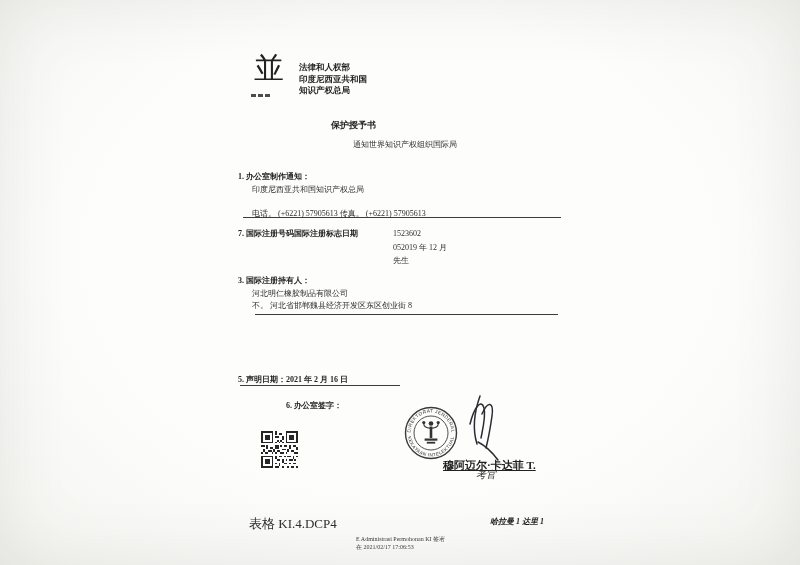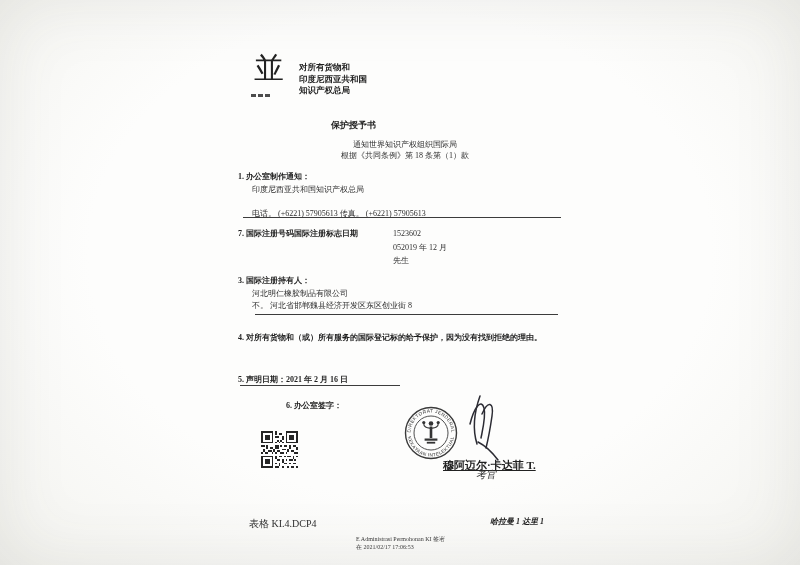--- a/index.html
+++ b/index.html
@@ -14,21 +14,21 @@
     background: radial-gradient(ellipse at 50% 45%, #fdfdfc 55%, #f3f3ef 100%);
     box-shadow: inset 0 0 70px rgba(80,80,70,0.10);
     color: #2e2e2e;
   }
   .abs { position: absolute; white-space: nowrap; }
   .b { font-weight: bold; color: #1e1e1e; }
   .i { font-style: italic; }
   .t8  { font-size: 8px;   line-height: 10px; }
   .t85 { font-size: 8.5px; line-height: 10px; }
   .t9  { font-size: 9px;   line-height: 11px; }
-  .t7  { font-size: 10px;   line-height: 9px; }
+  .t7  { font-size: 13px;   line-height: 9px; }
   .t6  { font-size: 6px;   line-height: 8px;  color: #3a3a3a; }
   .logo-glyph {
     font-size: 30px; line-height: 32px; font-weight: normal; color: #222;
     font-family: "Liberation Serif", serif;
   }
   .logo-caption { display: flex; gap: 2px; }
   .logo-caption i { display: block; width: 5px; height: 3px; background: #4c4c4c; }
   .ministry div { line-height: 11.6px; }
   .notice { text-align: center; line-height: 11.4px; }
   .hrule { height: 1px; background: #3c3c3c; }
@@ -43,48 +43,46 @@
 <div class="scan">
 
   <div class="abs logo-glyph" style="left:254px; top:52px;">並</div>
   <div class="abs logo-caption" style="left:251px; top:94px;">
     <i></i>
       <i></i>
       <i></i>
   </div>
 
   <div class="abs ministry t85 b" style="left:299px; top:62px;">
-    <div>对所有货物和</div>
+    <div>法律和人权部</div>
     <div>印度尼西亚共和国</div>
     <div>知识产权总局</div>
   </div>
 
   <div class="abs t9 b" style="left:331px; top:120px;">保护授予书</div>
 
   <div class="abs notice t8" style="left:235px; top:139px; width:340px;">
     <div>通知世界知识产权组织国际局</div>
-    <div>根据《共同条例》第 18 条第（1）款</div>
   </div>
 
   <div class="abs t8 b" style="left:238px; top:172px;">1.  办公室制作通知：</div>
   <div class="abs t8" style="left:252px; top:185px;">印度尼西亚共和国知识产权总局</div>
   <div class="abs t8" style="left:252px; top:209px;">电话。  (+6221) 57905613 传真。  (+6221) 57905613</div>
   <div class="abs hrule" style="left:243px; top:217px; width:318px;"></div>
 
   <div class="abs t8 b" style="left:238px; top:229px;">7. 国际注册号码国际注册标志日期</div>
   <div class="abs t8" style="left:393px; top:229px;">1523602</div>
   <div class="abs t8" style="left:393px; top:243px;">052019 年 12 月</div>
   <div class="abs t8" style="left:393px; top:256px;">先生</div>
 
   <div class="abs t8 b" style="left:238px; top:276px;">3.  国际注册持有人：</div>
   <div class="abs t8" style="left:252px; top:289px;">河北明仁橡胶制品有限公司</div>
   <div class="abs t8" style="left:252px; top:301px;">不。  河北省邯郸魏县经济开发区东区创业街 8</div>
   <div class="abs hrule" style="left:255px; top:314px; width:303px;"></div>
 
-  <div class="abs t8 b" style="left:238px; top:333px;">4.  对所有货物和（或）所有服务的国际登记标的给予保护，因为没有找到拒绝的理由。</div>
 
   <div class="abs t8 b" style="left:238px; top:375px;">5.  声明日期：2021 年 2 月 16 日</div>
   <div class="abs hrule" style="left:240px; top:385px; width:160px;"></div>
 
   <div class="abs t8 b" style="left:238px; top:401px;margin-left:48px;">6.  办公室签字：</div>
 
   <svg class="abs" style="left:261px; top:431px;" width="37" height="37" viewBox="0 0 21 21" shape-rendering="crispEdges">
     <rect x="0" y="0" width="21" height="21" fill="#ffffff"></rect>
     <g fill="#262626">
       <rect x="0" y="0" width="7" height="7"></rect>

